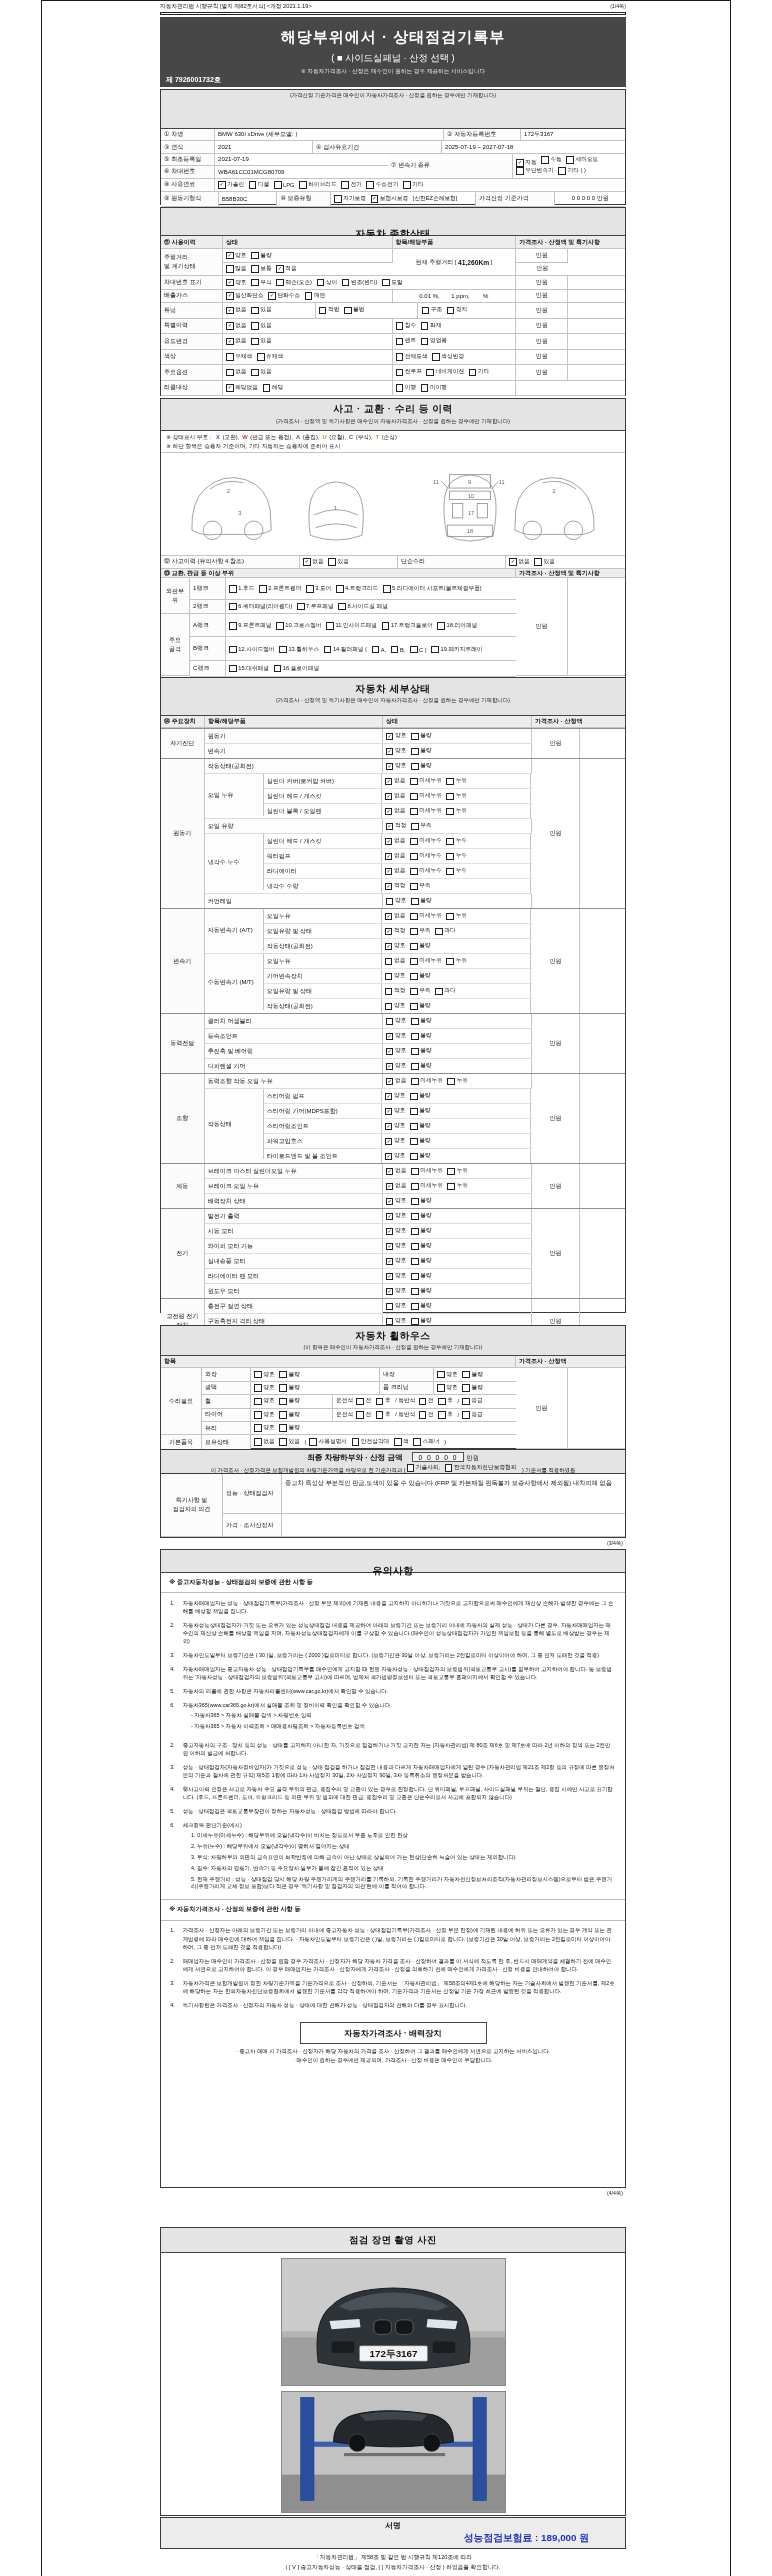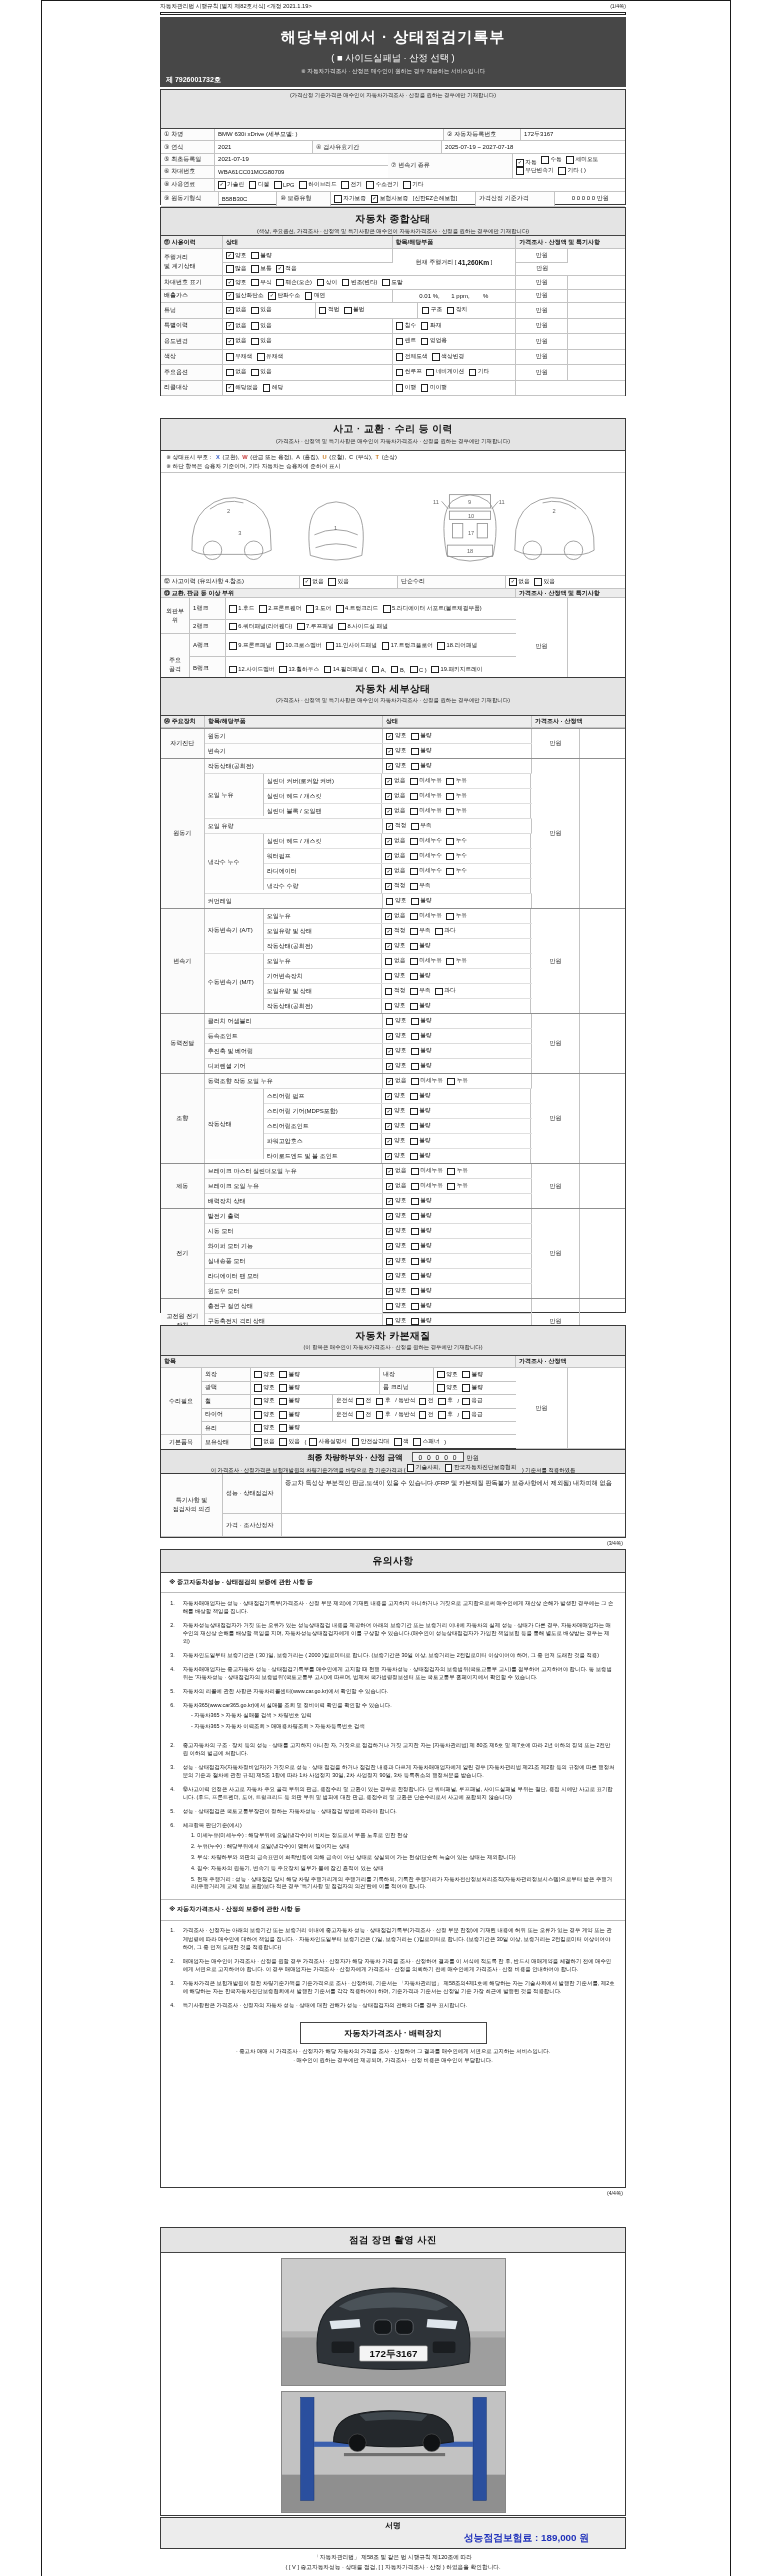--- a/index.html
+++ b/index.html
@@ -181,21 +181,21 @@
           </span>
           <span class="plain">[신한EZ손해보험]</span>
         </div>
       <div class="cell lab" style="width:80px">가격산정 기준가격</div>
       <div class="cell ctr" style="width:70px">0 0 0 0 0 만원</div>
     </div>
   </div>
 
   <div class="sect" style="top:207px;height:189px;">
     <div class="shead" style="height:27px;">
-      <div class="stitle" style="padding-top:5px">자동차 종합상태</div>
+      <div class="stitle" style="padding-top:20px">자동차 종합상태</div>
       <div class="ssub">(색상, 주요옵션, 가격조사 · 산정액 및 특기사항은 매수인이 자동차가격조사 · 산정을 원하는 경우에만 기재합니다)</div>
     </div>
     <div class="row" style="height:13.4px;">
       <div class="cell hdr" style="width:62px">⑪ 사용이력</div>
       <div class="cell hdr" style="width:170px">상태</div>
       <div class="cell hdr" style="width:124px">항목/해당부품</div>
       <div class="cell hdr" style="width:109px">가격조사 · 산정액 및 특기사항</div>
     </div>
     <div class="row">
       <div class="cell lab" style="width:62px;height:27px;flex-direction:column;justify-content:center;align-items:flex-start;">
@@ -448,21 +448,21 @@
           </span>
           <span class="ck">
             <span class="cbx"></span>
             <span>미이행</span>
           </span>
         </div>
       <div class="cell" style="width:109px"></div>
     </div>
   </div>
 
-  <div class="sect" style="top:418px;height:280px;">
+  <div class="sect" style="top:398px;height:280px;">
     <div class="shead" style="height:31px;">
       <div class="stitle" style="padding-top:4.1px">사고 · 교환 · 수리 등 이력</div>
       <div class="ssub">(가격조사 · 산정액 및 특기사항은 매수인이 자동차가격조사 · 산정을 원하는 경우에만 기재합니다)</div>
     </div>
     <div style="height:21.6px;border-bottom:0.5px solid #c4c4c4;padding:2.1px 5.2px;box-sizing:border-box;font-size:5.7px;line-height:8.8px;">
       <div><span>※ 상태표시 부호 : </span><span id="legend-codes"><span style="color: rgb(59, 98, 200); font-weight: bold; margin: 0px 1px 0px 3.1px;">X</span><span> (교환),</span><span style="color: rgb(200, 59, 59); font-weight: bold; margin: 0px 1px 0px 3.1px;">W</span><span> (판금 또는 용접),</span><span style="color: rgb(85, 85, 85); font-weight: bold; margin: 0px 1px 0px 3.1px;">A</span><span> (흠집),</span><span style="color: rgb(200, 122, 32); font-weight: bold; margin: 0px 1px 0px 3.1px;">U</span><span> (요철),</span><span style="color: rgb(85, 85, 85); font-weight: bold; margin: 0px 1px 0px 3.1px;">C</span><span> (부식),</span><span style="color: rgb(200, 122, 32); font-weight: bold; margin: 0px 1px 0px 3.1px;">T</span><span> (손상)</span></span></div>
       <div>※ 하단 항목은 승용차 기준이며, 기타 자동차는 승용차에 준하여 표시</div>
     </div>
 
     <div style="height:103px;border-bottom:0.5px solid #c4c4c4;box-sizing:border-box;">
@@ -1364,21 +1364,21 @@
             </div>
           </div>
           <div class="dcell dprice won">만원</div>
           <div class="dcell dnote"></div>
         </div>
       </div>
   </div>
 
   <div class="sect" style="top:1325px;height:124px;">
     <div class="shead" style="height:29px;">
-      <div class="stitle" style="padding-top:3.6px">자동차 카본재질</div>
+      <div class="stitle" style="padding-top:3.6px">자동차 휠하우스</div>
       <div class="ssub">(이 항목은 매수인이 자동차가격조사 · 산정을 원하는 경우에만 기재합니다)</div>
     </div>
     <div class="row" style="height:12.4px;">
       <div class="cell hdr" style="width:355px;justify-content:flex-start">항목</div>
       <div class="cell hdr" style="width:109px">가격조사 · 산정액</div>
     </div>
     <div class="row">
       <div style="width:355px">
         <div class="row">
           <div class="cell lab ctr" style="width:41px;height:67px">수리필요</div>
@@ -1592,21 +1592,21 @@
           <div class="cell lab" style="width:59px;height:23px">가격 · 조사산정자</div>
           <div class="cell" style="width:343px;height:23px"></div>
         </div>
       </div>
     </div>
   </div>
   <div class="pagemark" style="left:607px;top:1540px">(3/4쪽)</div>
 
   <div class="sect" style="top:1549px;height:639px;">
     <div class="shead" style="height:21.6px;">
-        <div class="stitle" style="padding-top:5px">유의사항</div>
+        <div class="stitle" style="padding-top:15px">유의사항</div>
       </div>
     <div class="nsechead">※ 중고자동차성능 · 상태점검의 보증에 관한 사항 등</div>
     <div id="notices-a" style="margin-top:4.1px">
         <div class="nitem">
           <div class="nnum">1.</div>
           <div class="ntext">자동차매매업자는 성능 · 상태점검기록부(가격조사 · 산정 부분 제외)에 기재된 내용을 고지하지 아니하거나 거짓으로 고지함으로써 매수인에게 재산상 손해가 발생한 경우에는 그 손해를 배상할 책임을 집니다.</div>
         </div>
         <div class="nitem">
           <div class="nnum">2.</div>
           <div class="ntext">자동차성능상태점검자가 거짓 또는 오류가 있는 성능상태점검 내용을 제공하여 아래의 보증기간 또는 보증거리 이내에 자동차의 실제 성능 · 상태가 다른 경우, 자동차매매업자는 매수인의 재산상 손해를 배상할 책임을 지며, 자동차성능상태점검자에게 이를 구상할 수 있습니다.(매수인이 성능상태점검자가 가입한 책임보험 등을 통해 별도로 배상받는 경우는 제외)</div>

